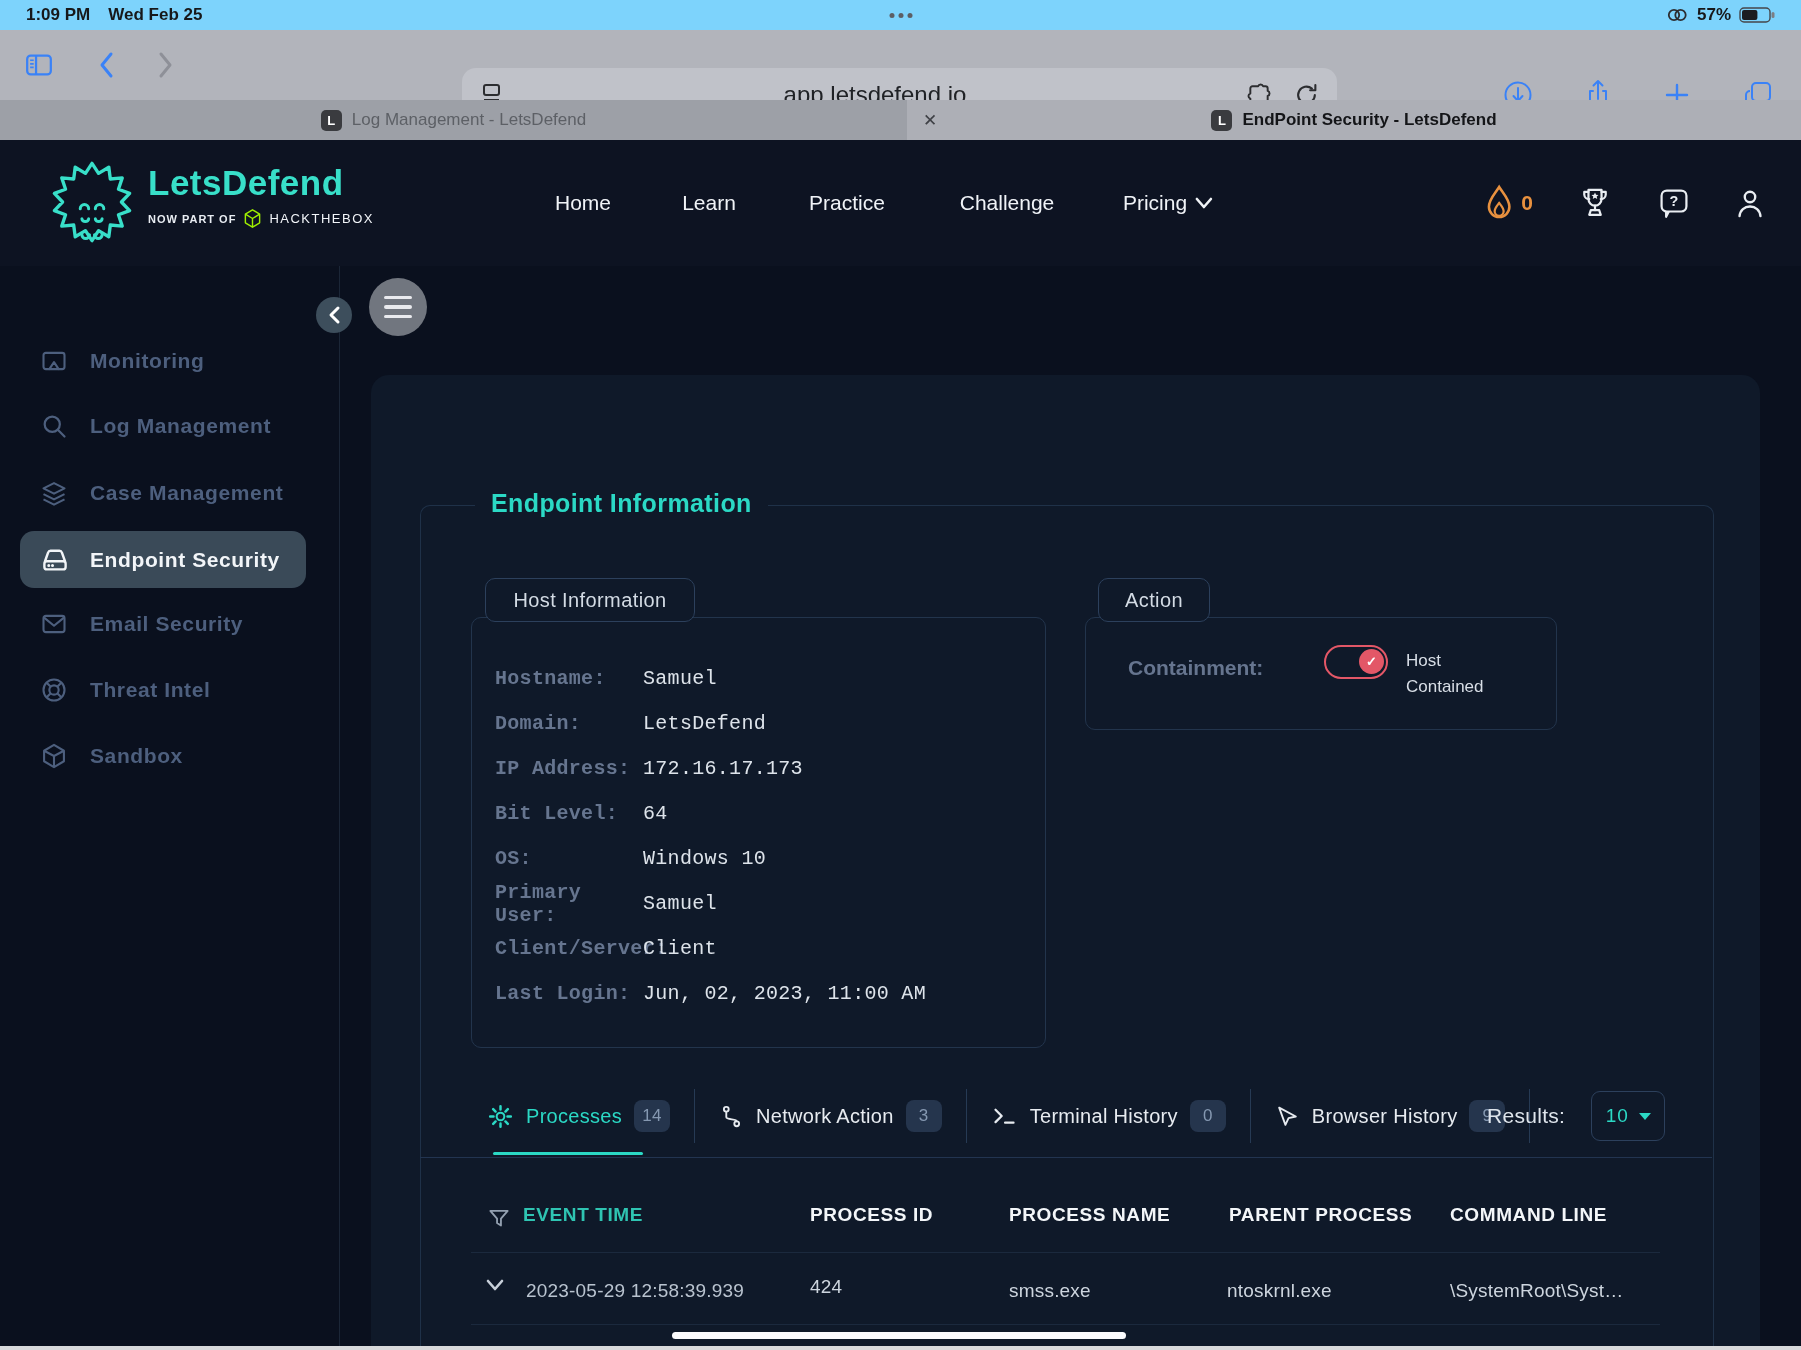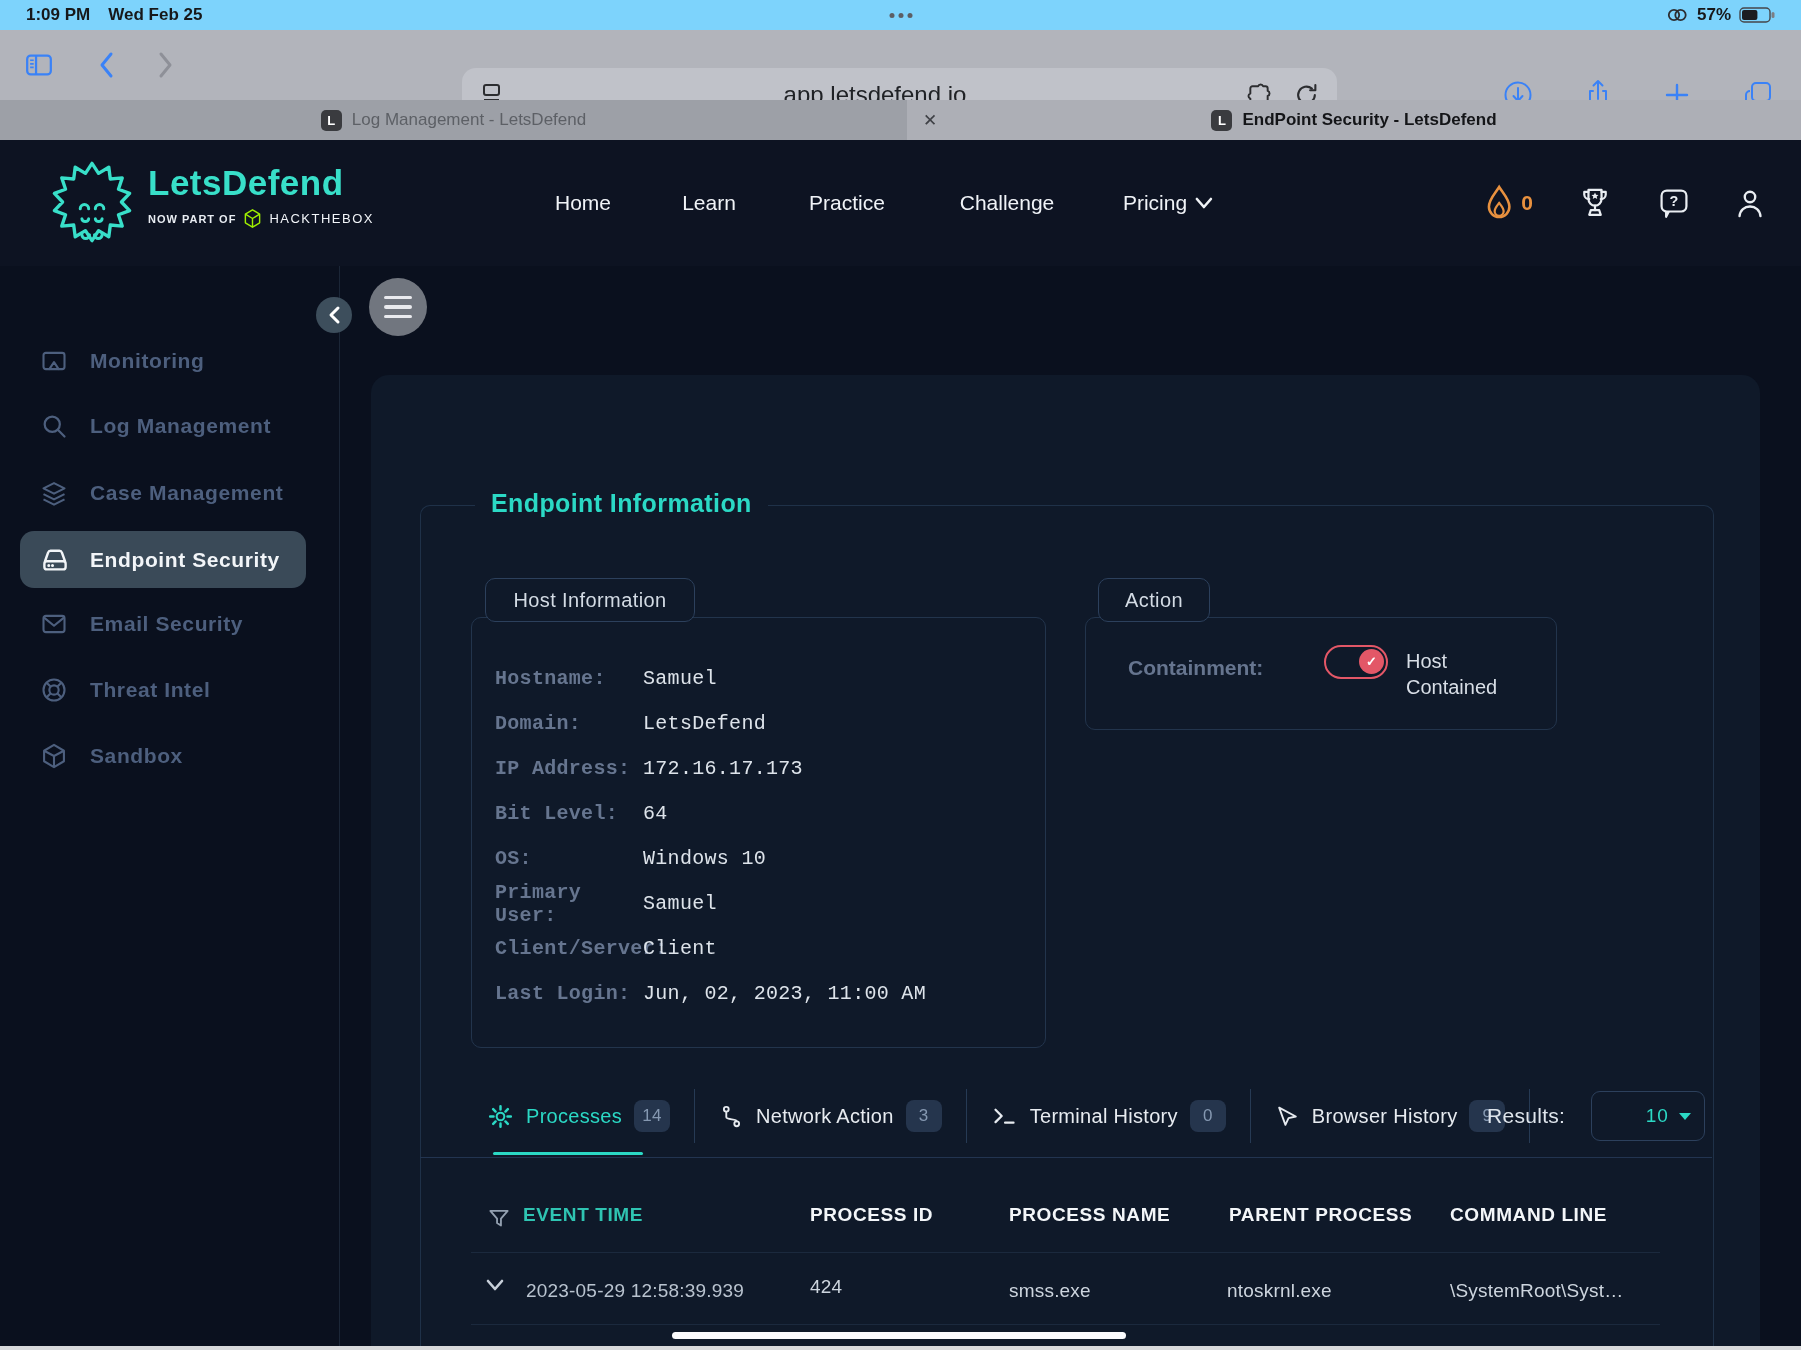--- a/index.html
+++ b/index.html
@@ -74,36 +74,36 @@
   .host-rows{position:absolute;left:0;top:38px;width:100%;font-family:Liberation Mono, monospace;}
   .host-row{display:flex;height:45px;align-items:center;padding-left:23px;}
   .host-row .hl{width:148px;color:#66758f;font-size:20px;font-weight:700;letter-spacing:.3px;}
   .host-row .hv{color:#dde3ea;font-size:20px;letter-spacing:.3px;}
 
   .containment-lbl{position:absolute;left:42px;top:38px;color:#66758f;font-size:21px;font-weight:700;}
   .toggle{position:absolute;left:238px;top:27px;width:64px;height:34px;border:2.5px solid #e35767;
     border-radius:19px;background:transparent;cursor:pointer;padding:0;}
   .toggle .knob{position:absolute;right:2px;top:2px;width:25px;height:25px;border-radius:50%;background:#e35767;
     color:#fff;font-size:13px;font-weight:700;display:flex;align-items:center;justify-content:center;}
-  .toggle-lbl{position:absolute;left:320px;top:30px;color:#d8dee6;font-size:20px;line-height:26px;}
+  .toggle-lbl{position:absolute;left:320px;top:30px;color:#d8dee6;font-size:17px;line-height:26px;}
 
   
   .tabs-row{position:absolute;left:471px;top:1088px;height:56px;display:flex;align-items:center;}
   .ptab{display:flex;align-items:center;gap:12px;padding:0 24px;cursor:pointer;color:#e7ebf0;font-size:20px;letter-spacing:.3px;}
   .ptab:first-child{padding-left:16px;}
   .ptab.sel{color:#2bd9c5;}
   .count-badge{min-width:24px;height:32px;padding:0 6px;border-radius:8px;background:#25354d;
     color:#8598b1;font-size:17px;display:flex;align-items:center;justify-content:center;}
   .vdiv{width:1px;height:54px;background:#263a54;}
   .tab-underline{position:absolute;left:493px;top:1152px;width:150px;height:3px;border-radius:2px;background:#2bd9c5;}
   .tabs-divider{position:absolute;left:420px;top:1157px;width:1292px;height:1px;background:#223450;}
   .results-group{position:absolute;left:1487px;top:1088px;height:56px;display:flex;align-items:center;gap:26px;}
   .results-lbl{color:#dfe5ec;font-size:21px;letter-spacing:.3px;}
   .results-select{width:72px;height:48px;border:1px solid #2c405c;border-radius:9px;background:transparent;
-    display:flex;align-items:center;justify-content:center;gap:10px;cursor:pointer;color:#2bd9c5;font-size:19px;letter-spacing:1px;padding-left:40px;}
+    display:flex;align-items:center;justify-content:center;gap:10px;cursor:pointer;color:#2bd9c5;font-size:19px;letter-spacing:1px;}
   .caret-down{width:0;height:0;border-left:6px solid transparent;border-right:6px solid transparent;border-top:7px solid #2bd9c5;}
 
   
   .th{position:absolute;top:1204px;color:#f3f6f9;font-size:19px;font-weight:700;letter-spacing:.6px;}
   .th.teal{color:#2fc4b2;}
   .hline{position:absolute;left:471px;width:1189px;height:1px;background:#1b293d;}
   .proc-row{position:absolute;left:471px;top:1262px;width:1189px;height:62px;cursor:pointer;}
   .td{position:absolute;top:18px;color:#cdd5de;font-size:19px;letter-spacing:.2px;}
   .td.dim{color:#b9c3cf;}
   .row-chevron{position:absolute;left:14px;top:16px;}

